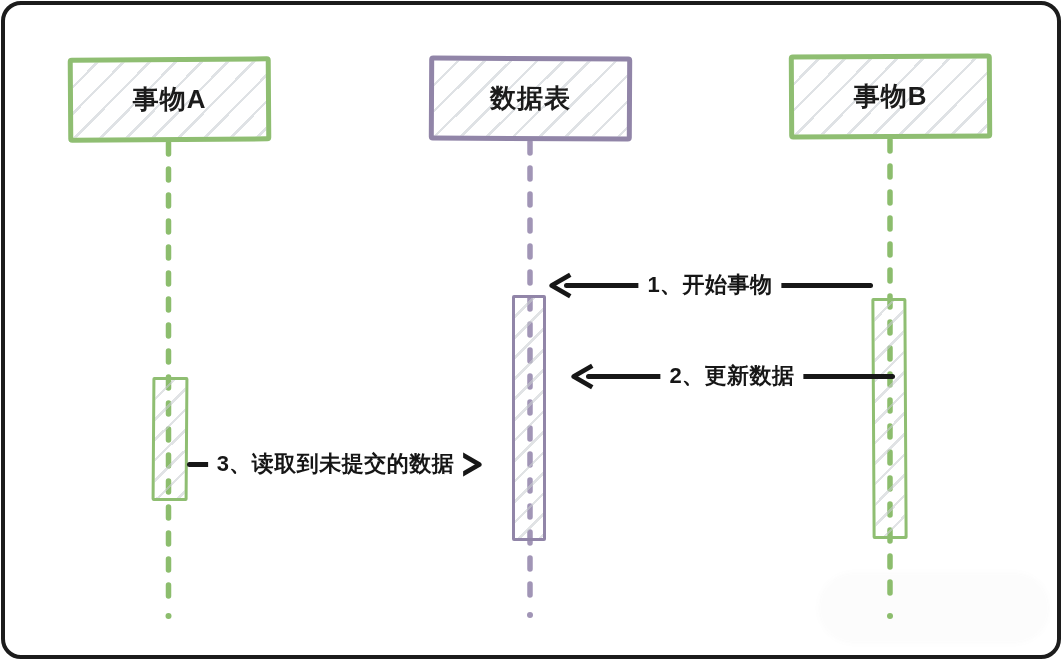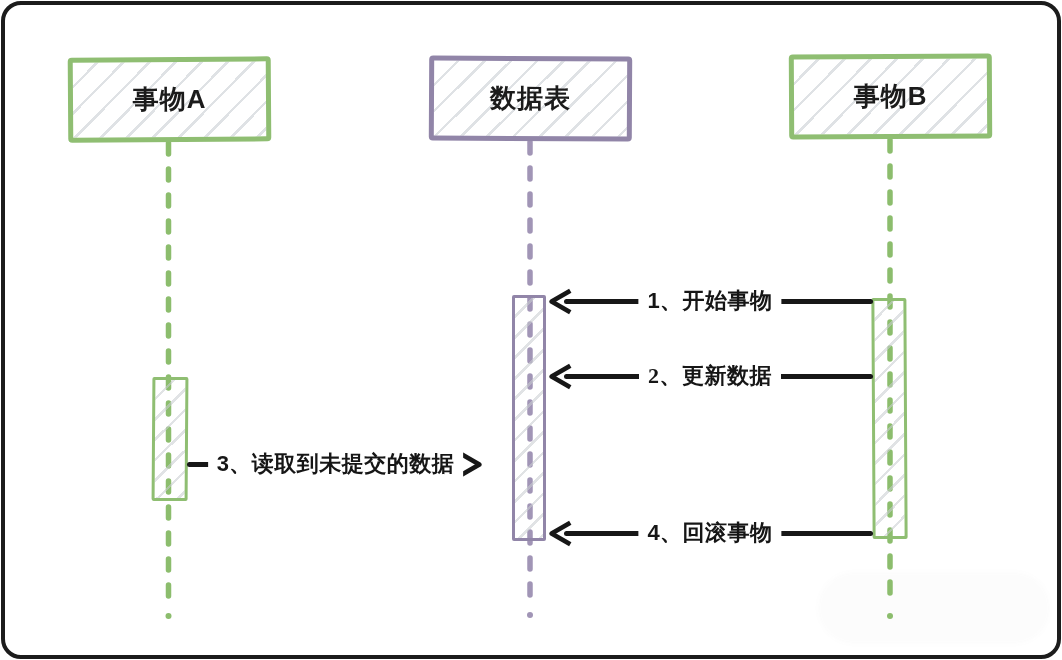--- a/index.html
+++ b/index.html
@@ -43,22 +43,22 @@
   .message .head{position:absolute;top:3px;}
   .message.to-left .shaft{left:18px;right:1px;}
   .message.to-left .head{left:0;}
   .message.to-right .shaft{left:1px;right:18px;}
   .message.to-right .head{right:0;}
   .message .msg-label{
     position:absolute;left:50%;top:50%;transform:translate(-50%,-50%);
     background:#fff;padding:0 9px;white-space:nowrap;
     font-size:22px;font-weight:bold;color:#161616;letter-spacing:.5px;
   }
-  #msg-1{left:546px;top:284px;width:328px;}
-  #msg-2{left:546px;top:359px;width:328px;font-family:Liberation Serif, serif;}
+  #msg-1{left:546px;top:268px;width:328px;}
+  #msg-2{left:568px;top:359px;width:328px;}
   #msg-3{left:186px;top:447px;width:299px;}
   #msg-4{left:546px;top:516px;width:328px;}
   
   .watermark{
     position:absolute;left:818px;top:572px;width:232px;height:72px;border-radius:40px;
     background:rgba(90,90,90,.02);filter:blur(2px);z-index:0;
   }
 </style>
 </head>
 <body>
@@ -114,23 +114,14 @@
   <div class="message to-right" id="msg-3">
     <div class="shaft"></div>
     <span class="head">
       <svg width="28" height="28" viewBox="0 0 30 30">
           <path d="M4 4 L24 15.5 L4 27" fill="#ffffff" stroke="#171717" stroke-width="5" stroke-linejoin="round"></path>
         </svg>
     </span>
     <span class="msg-label">3、读取到未提交的数据</span>
   </div>
 
-  <div class="message to-left" id="msg-4">
-    <span class="head">
-      <svg width="28" height="28" viewBox="0 0 30 30">
-          <path d="M26 4 L6 15.5 L26 27" fill="#ffffff" stroke="#171717" stroke-width="5" stroke-linejoin="round"></path>
-        </svg>
-    </span>
-    <div class="shaft"></div>
-    <span class="msg-label">4、回滚事物</span>
-  </div>
 
 </div>
 
 </body></html>

